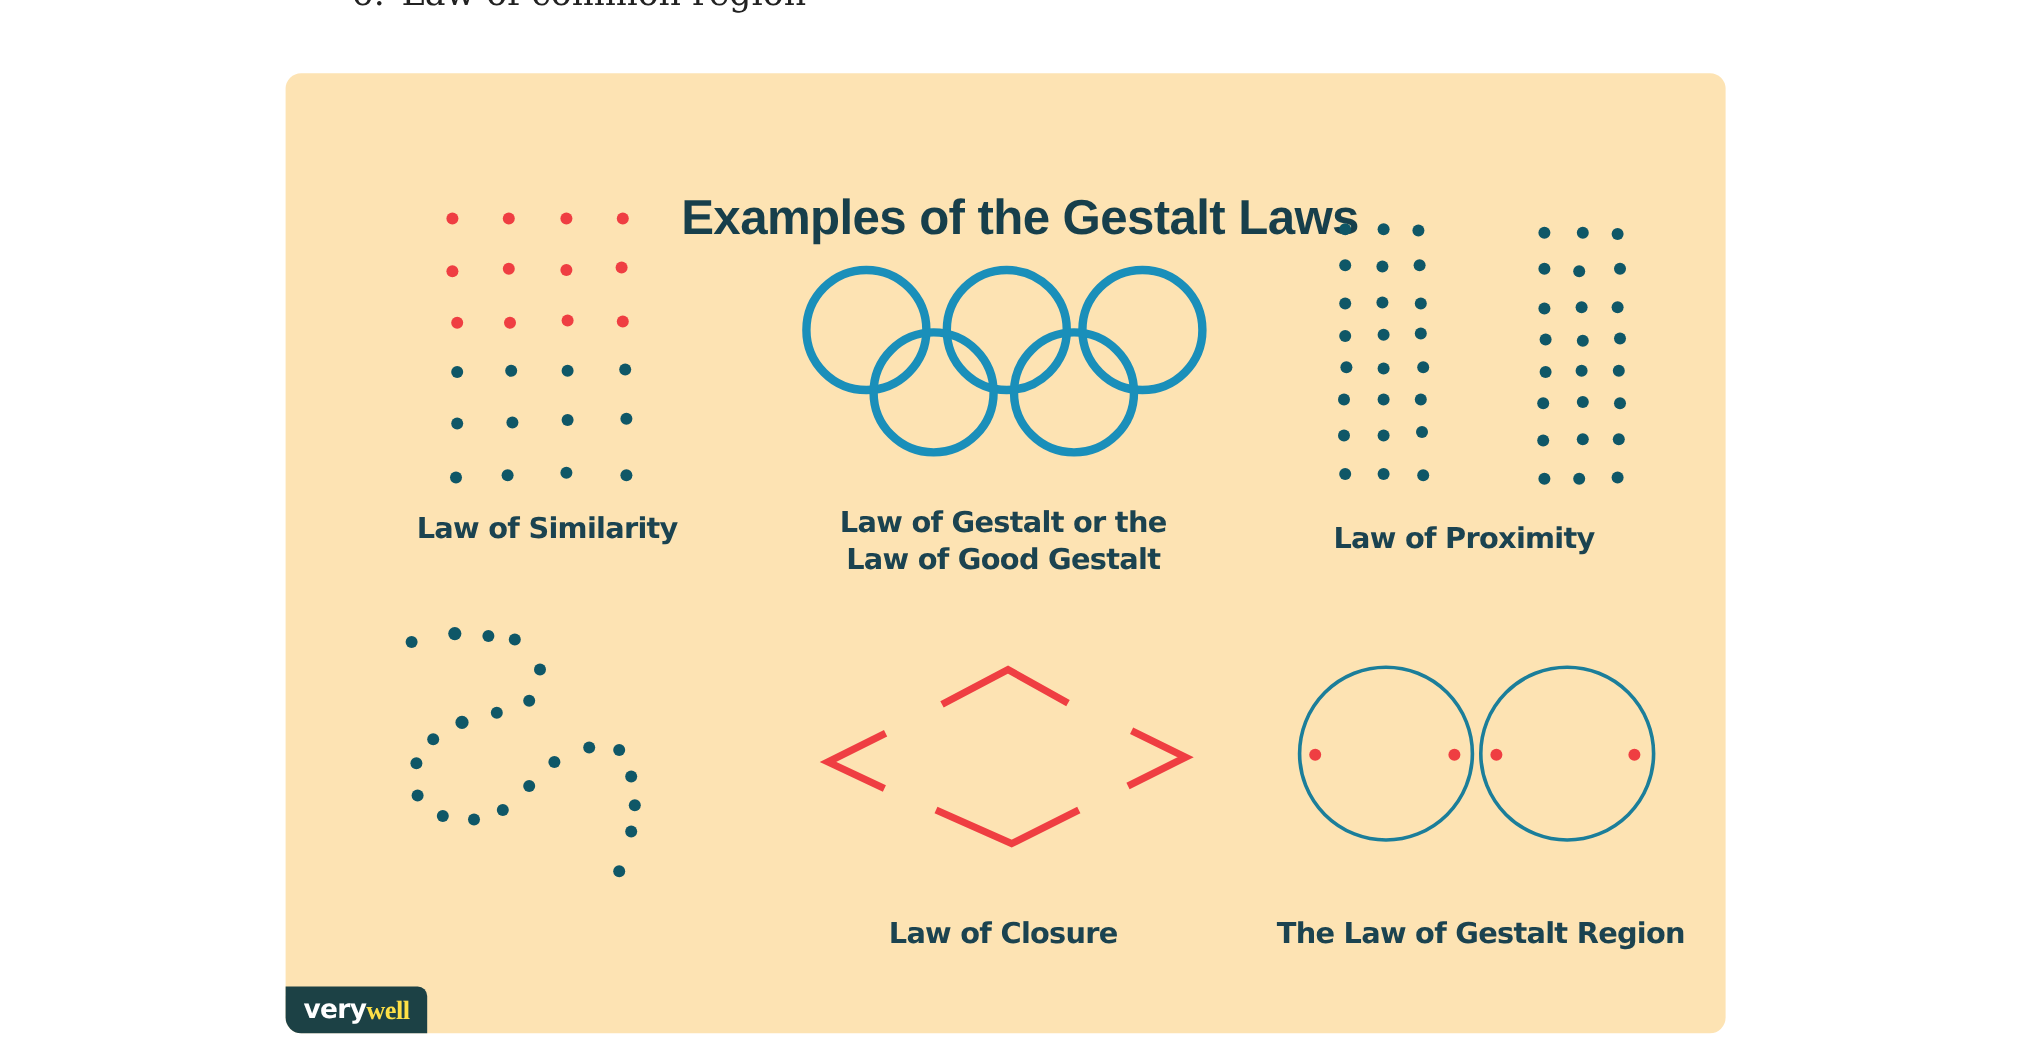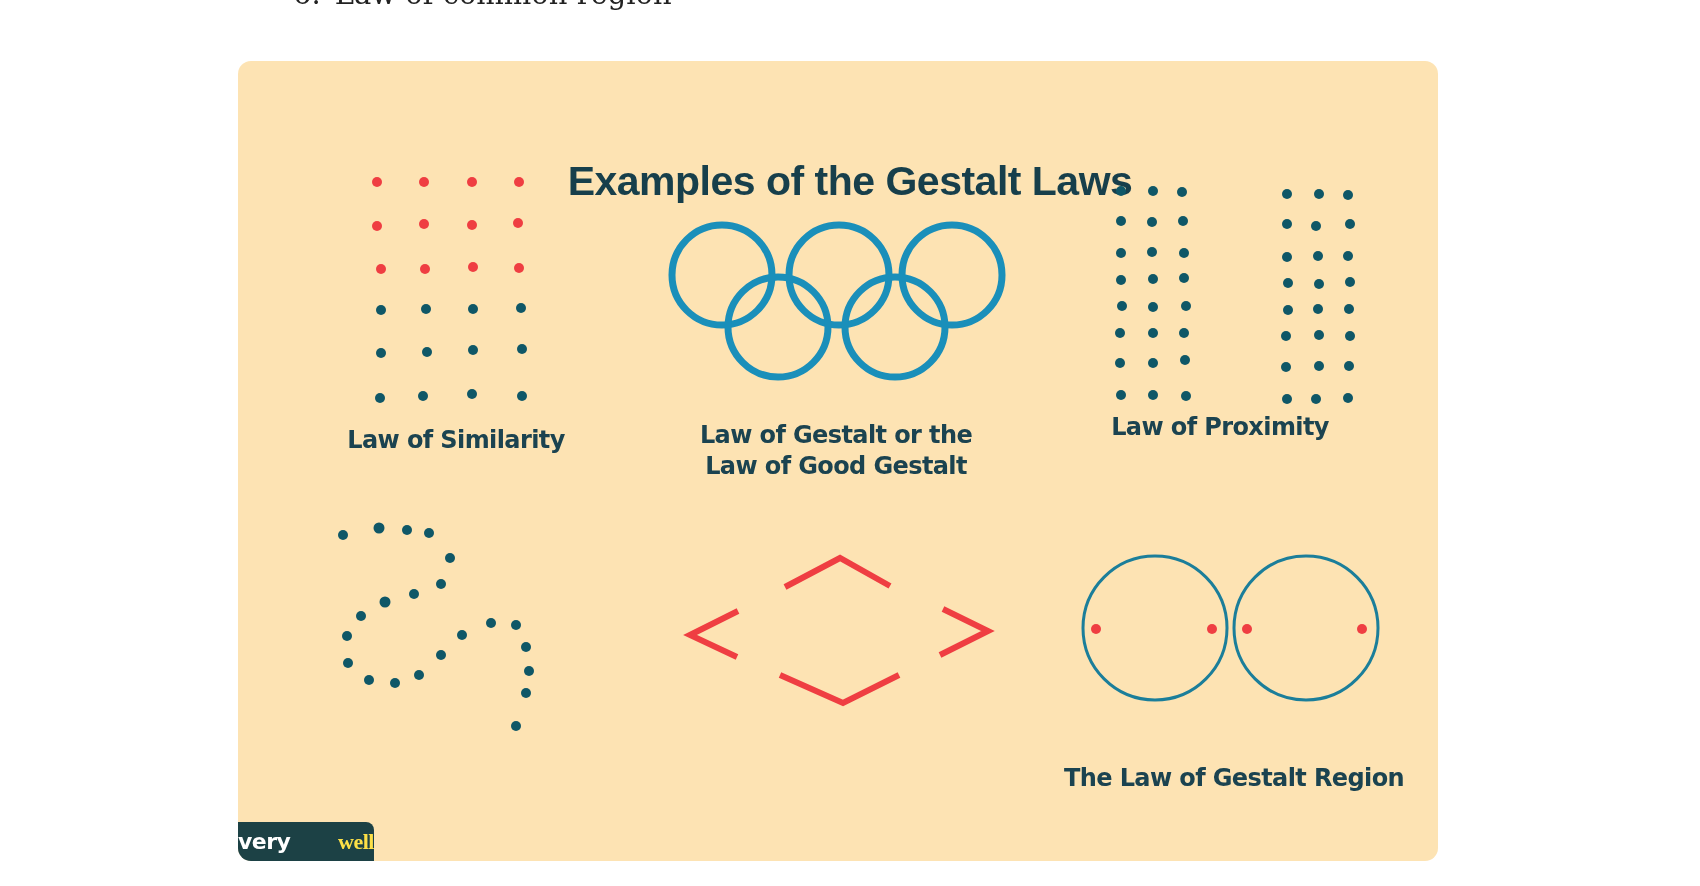--- a/index.html
+++ b/index.html
@@ -24,23 +24,23 @@
     font-family: "Liberation Sans", sans-serif; font-weight: bold;
     font-size: 41px; letter-spacing: -0.5px; color: #173F4B; line-height: 48px;
   }
   .label {
     position: absolute; text-align: center; white-space: nowrap;
     font-family: "DejaVu Sans", sans-serif; font-weight: bold;
     font-size: 24px; letter-spacing: -0.6px; color: #1B4350; line-height: 32px;
   }
   svg.figures { position: absolute; left: 0; top: 0; }
   .badge {
-    position: absolute; left: 238px; top: 822px; width: 136px; height: 39px;
+    position: absolute; left: 238px; top: 822px; width: 118px; height: 39px;
     background: #1C4145; border-radius: 0 8px 0 13px;
-    display: flex; align-items: center; justify-content: space-between;
+    display: flex; align-items: center; justify-content: center;
     font-family: "DejaVu Sans", sans-serif; font-weight: bold; font-size: 22px;
     letter-spacing: -0.5px;
   }
   .badge .a { color: #ffffff; }
   .badge .b { color: #fde047; font-family: Liberation Serif, serif; }
 </style>
 </head>
 <body>
 
 <div class="list-item-text">
@@ -186,20 +186,21 @@
           <circle cx="1212" cy="629" r="5"></circle>
         <circle cx="1247" cy="629" r="5"></circle>
           <circle cx="1362" cy="629" r="5"></circle>
       </g>
     </g>
   </svg>
 
   <div class="label" style="left:108px; top:363px; width:220px;">Law of Similarity</div>
   <div class="label" style="left:438px; top:358px; width:320px;">Law of Gestalt or the</div>
   <div class="label" style="left:438px; top:389px; width:320px;">Law of Good Gestalt</div>
-  <div class="label" style="left:862px; top:350px; width:240px;">Law of Proximity</div>
+  <div class="label" style="left:862px; top:372px; width:240px;">Law of Proximity</div>
+  <div class="label" style="left:488px; top:701px; width:220px;">Law of Closure</div>
   <div class="label" style="left:806px; top:701px; width:380px;">The Law of Gestalt Region</div>
 </div>
 
 <div class="badge">
   <span class="a">very</span>
     <span class="b">well</span>
 </div>
 
 </body></html>

